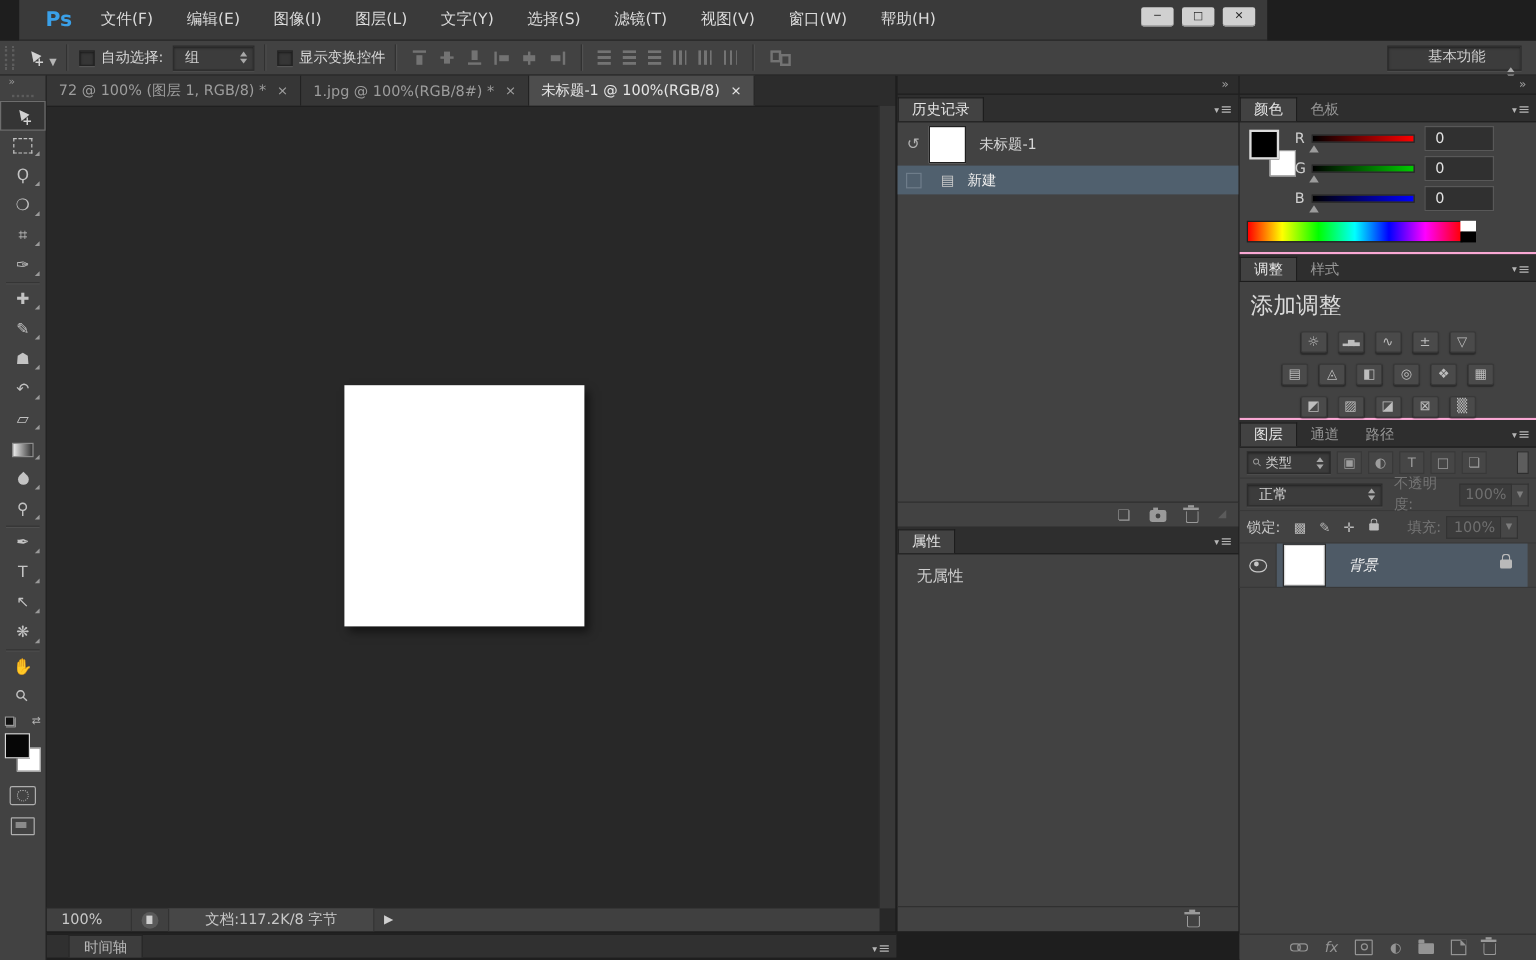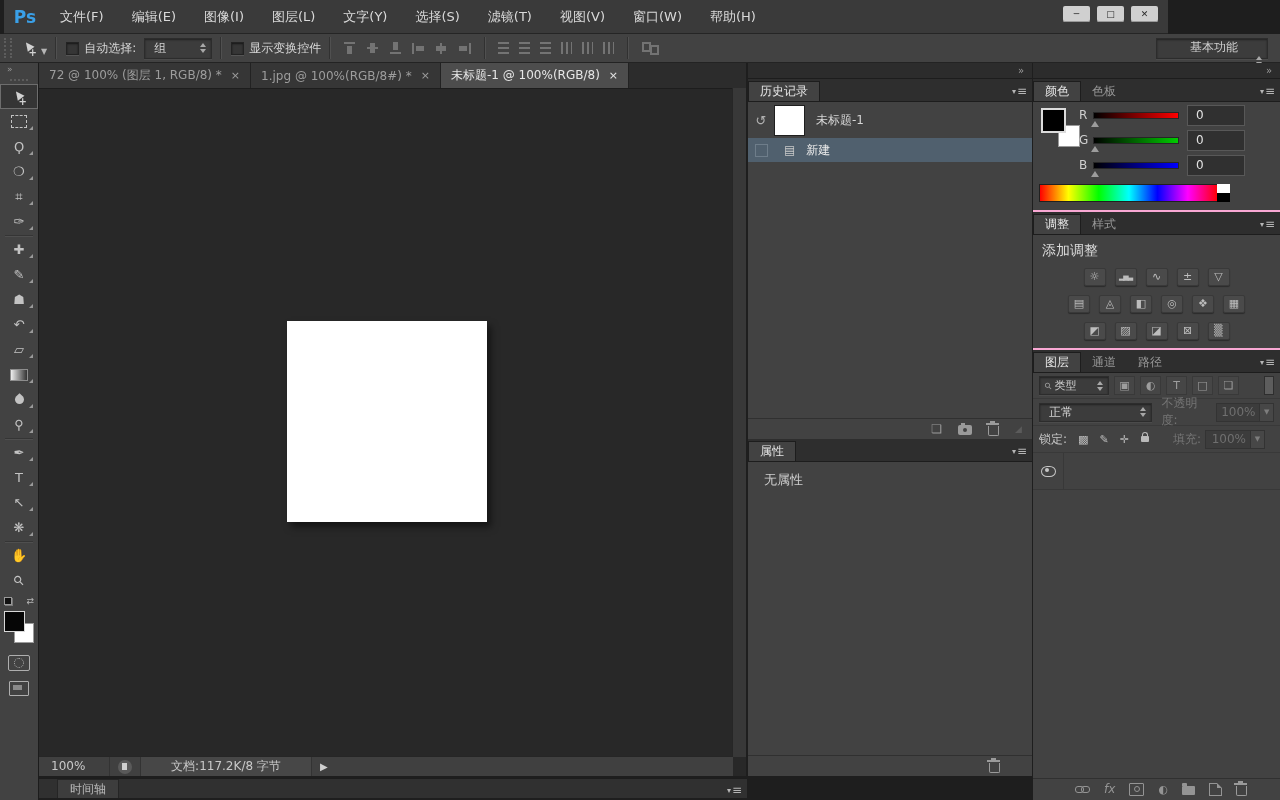--- a/index.html
+++ b/index.html
@@ -1,21 +1,21 @@
 <!DOCTYPE html>
 <html><head>
 <meta charset="utf-8">
 <style>
   html,body{margin:0;padding:0;background:#1a1a1a;}
   .app{position:relative;width:1280px;height:800px;background:#1e1e1e;overflow:hidden;
        font-family:"DejaVu Sans","Liberation Sans",sans-serif;color:#d6d6d6;font-size:12px;}
 
   
-  #menubar{position:absolute;left:4px;top:0;width:1164px;height:33px;background:#3a3a3a;
-           border-bottom:1px solid #252525;display:flex;align-items:center;}
+  #menubar{position:absolute;left:16px;top:0;width:1028px;height:33px;background:#3a3a3a;
+           border-bottom:1px solid #252525;display:flex;align-items:center;padding-left:12px;}
   .ps-logo{width:42px;text-align:center;color:#3aa0e8;font-weight:bold;font-size:17px;}
   .menu-item{padding:0 14px;height:33px;line-height:33px;font-size:13px;color:#dadada;}
   .win-btns{position:absolute;right:10px;top:6px;display:flex;gap:7px;}
   .win-btn{width:27px;height:16px;background:#d0d0d0;border-radius:2px;color:#2a2a2a;
            font-size:9px;line-height:16px;text-align:center;font-weight:bold;box-shadow:inset 0 -1px 0 #999;}
 
   
   #optionsbar{position:absolute;left:0;top:34px;width:1280px;height:28px;background:#424242;
               border-bottom:1px solid #232323;display:flex;align-items:center;}
   .vgrip{width:4px;height:20px;border-left:2px dotted #5d5d5d;border-right:2px dotted #5d5d5d;margin:0 8px 0 4px;}
@@ -148,21 +148,21 @@
   .tr-b{background:linear-gradient(to right,#000,#00f);}
   .ch-val{margin-left:8px;width:48px;height:19px;background:#303030;border:1px solid #585858;line-height:19px;padding-left:8px;color:#e2e2e2;}
   .spectrum{position:absolute;left:6px;top:82px;width:178px;height:16px;border:1px solid #202020;
             background:linear-gradient(to right,#f00,#ff0 16%,#0f0 33%,#0ff 50%,#00f 66%,#f0f 83%,#f00);}
   .bw{position:absolute;left:184px;top:82px;width:13px;height:18px;}
   .bw i{position:absolute;left:0;width:13px;height:9px;}
   .bw .w{top:0;background:#fff;}.bw .k{top:9px;background:#000;}
   .swatches2{position:absolute;left:8px;top:6px;width:40px;height:44px;}
   .sw2-f{position:absolute;left:0;top:0;width:21px;height:21px;background:#000;border:2px solid #dcdcdc;z-index:2;}
   .sw2-b{position:absolute;left:17px;top:17px;width:20px;height:20px;background:#fff;border:1px solid #999;}
-  .adj-title{padding:7px 0 3px 9px;font-size:14px;color:#dadada;}
+  .adj-title{padding:7px 0 3px 9px;font-size:19px;color:#dadada;}
   .adj-row{display:flex;justify-content:center;gap:9px;height:27px;align-items:center;}
   .adj{width:20px;height:16px;line-height:16px;text-align:center;background:#4a4a4a;border:1px solid #393939;border-radius:2px;
        color:#bdbdbd;font-size:11px;box-shadow:0 1px 1px rgba(0,0,0,.35);overflow:hidden;}
   .adj.sm{font-size:7px;letter-spacing:-1px;}
   .l-row{height:25px;display:flex;align-items:center;padding:0 6px;background:#424242;border-bottom:1px solid #393939;}
   .l-ficon{width:19px;height:17px;margin-left:5px;text-align:center;line-height:17px;color:#9d9d9d;background:#464646;border:1px solid #393939;font-size:11px;}
   .ftoggle{margin-left:auto;width:8px;height:17px;background:#5d5d5d;border:1px solid #2e2e2e;}
   .lbl-dis{color:#757575;margin-left:10px;}
   .val-dis{width:40px;height:17px;background:#3c3c3c;border:1px solid #333;color:#6f6f6f;text-align:right;padding-right:4px;line-height:17px;margin-left:4px;}
   .btn-dis{width:13px;height:17px;background:#474747;border:1px solid #333;border-left:none;color:#7d7d7d;font-size:7px;text-align:center;line-height:17px;}
@@ -527,20 +527,25 @@
         <span class="lock-ic">✛</span>
         <span class="i-lock" style="margin-left:12px;margin-top:0;"></span>
         <span class="lbl-dis" style="margin-left:24px;">填充:</span>
         <span class="val-dis">100%</span>
         <span class="btn-dis">▼</span>
       </div>
       <div class="layer-row">
         <div class="eye-cell">
           <span class="i-eye"></span>
         </div>
+        <div class="layer-sel">
+          <span class="l-thumb"></span>
+          <span class="l-name">背景</span>
+          <span class="i-lock big layer-lock"></span>
+        </div>
       </div>
       <div class="layers-foot">
         <span class="i-link"></span>
         <span class="i-fx">fx</span>
         <span class="i-mask"></span>
         <span class="i-adjhalf">◐</span>
         <span class="i-folder"></span>
         <span class="i-newlayer"></span>
         <span class="i-trash"></span>
       </div>

